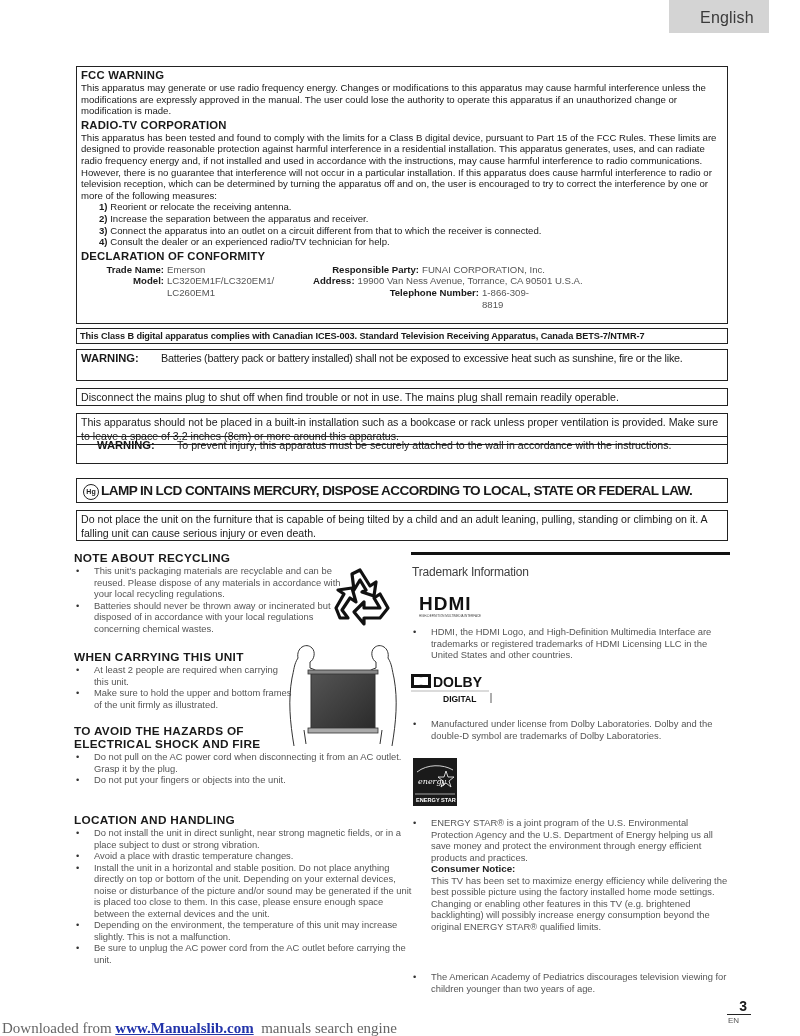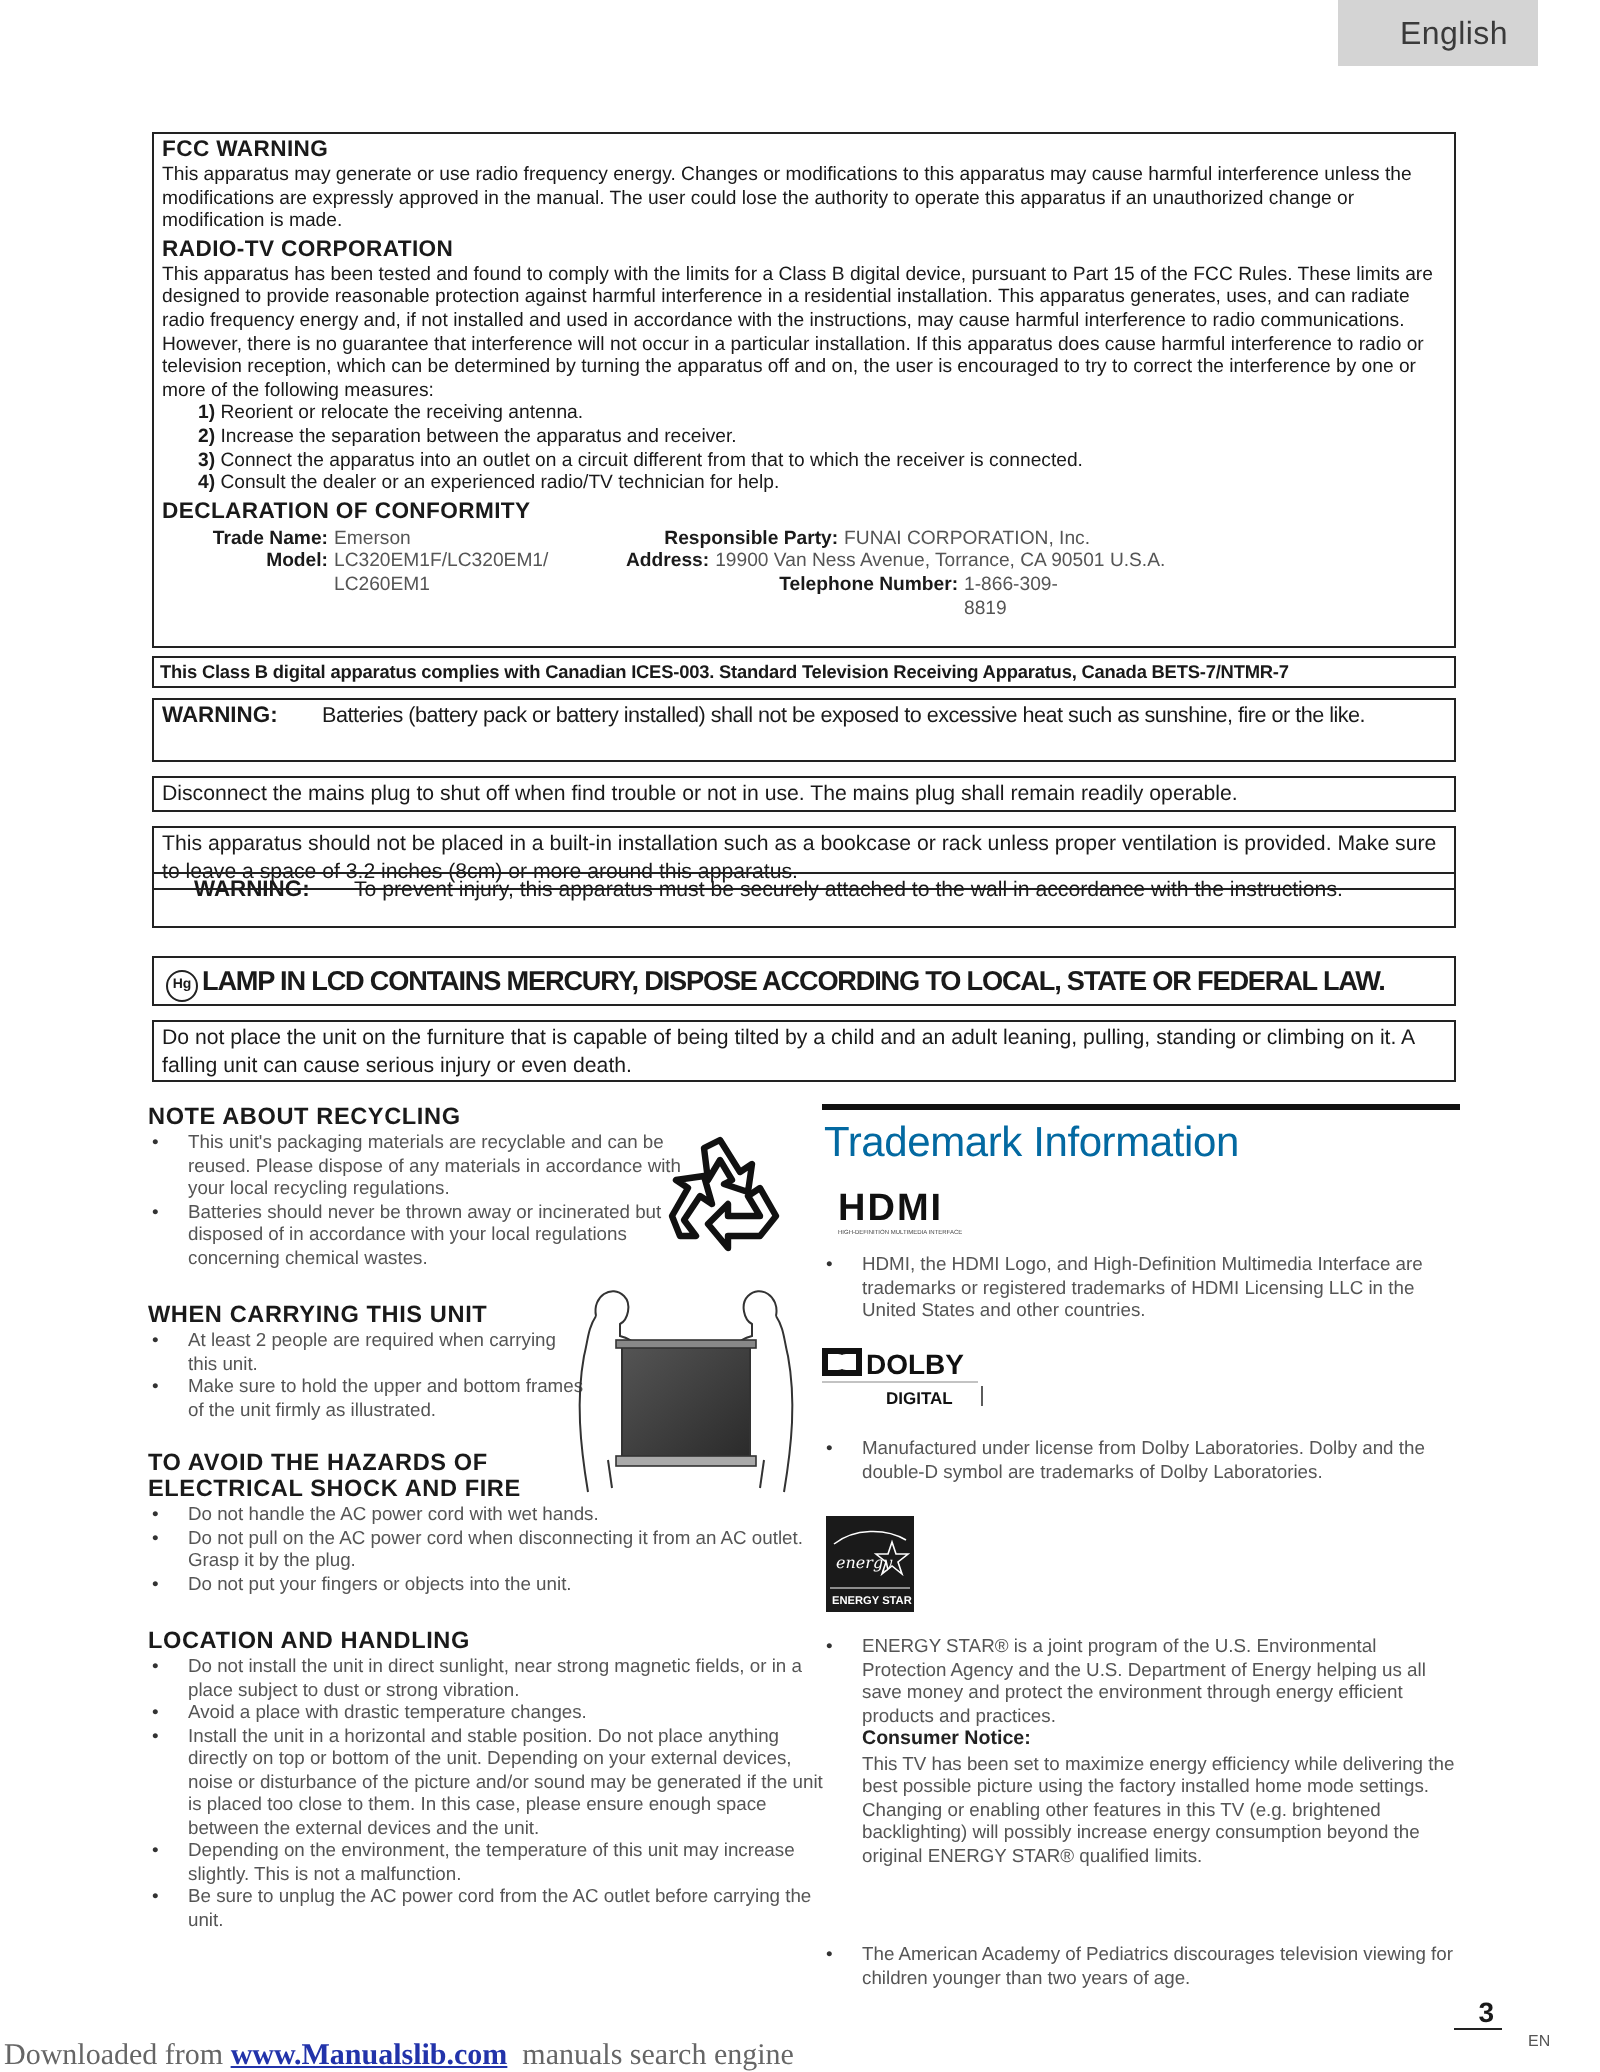--- a/index.html
+++ b/index.html
@@ -48,33 +48,33 @@
 
   .recycle-sec { position: absolute; left: 0; top: 0; width: 270px; }
   .recycle-icon { position: absolute; left: 256px; top: 16px; width: 62px; height: 58px; }
   .carry-sec { position: absolute; left: 0; top: 99px; width: 220px; }
   .carry-illus { position: absolute; left: 210px; top: 88px; width: 118px; height: 108px; }
   .hazard-sec { position: absolute; left: 0; top: 173px; width: 340px; }
   .location-sec { position: absolute; left: 0; top: 262px; width: 340px; }
 
   .right-col { position: absolute; left: 411px; top: 552px; width: 320px; }
   .rule-top { position: absolute; left: 0; top: 0; width: 319px; height: 3px; background: #111; }
-  .tm-title { position: absolute; left: 1px; top: 8px; font-size: 21px; line-height: 24px; color: #0369a1; letter-spacing: -0.2px; }
+  .tm-title { position: absolute; left: 1px; top: 8px; font-size: 12px; line-height: 24px; color: #404040; letter-spacing: -0.2px; }
   .hdmi-logo { position: absolute; left: 8px; top: 42px; width: 90px; height: 24px; }
   .hdmi-text { position: absolute; left: 0; top: 74px; width: 320px; }
   .dolby-logo { position: absolute; left: 0; top: 121px; width: 84px; height: 32px; }
   .dolby-text { position: absolute; left: 0; top: 166px; width: 320px; }
   .estar-logo { position: absolute; left: 2px; top: 206px; width: 44px; height: 48px; background: #1a1a1a; }
   .estar-text { position: absolute; left: 0; top: 265px; width: 320px; }
   .aap-text { position: absolute; left: 0; top: 419px; width: 320px; }
   .consumer-h { color: #222; font-weight: bold; font-size: 9.8px; }
 
   .page-num { position: absolute; left: 727px; top: 998px; width: 20px; font-size: 14px; font-weight: bold; line-height: 16px; text-align: right; }
   .page-rule { position: absolute; left: 727px; top: 1014px; width: 24px; height: 1px; background: #222; }
-  .page-lang { position: absolute; left: 764px; top: 1016px; font-size: 8px; color: #555; }
+  .page-lang { position: absolute; left: 728px; top: 1016px; font-size: 8px; color: #555; }
 
   .footer { position: absolute; left: 2px; top: 1020px; font-family: "Liberation Serif", "DejaVu Serif", serif;
     font-size: 15px; color: #666; white-space: nowrap; }
   .footer a { color: #2233aa; text-decoration: underline; font-weight: bold; }
 </style>
 </head>
 <body>
 
 <div class="lang-tab">English</div>
 
@@ -190,21 +190,20 @@
     </defs>
     <rect x="27" y="32" width="64" height="58" fill="url(#tvg)" stroke="#333" stroke-width="1"></rect>
     <rect x="24" y="30" width="70" height="4" fill="#888" stroke="#333" stroke-width="0.8"></rect>
     <rect x="24" y="88" width="70" height="5" fill="#aaa" stroke="#333" stroke-width="0.8"></rect>
   </svg>
 
   <div class="hazard-sec">
     <div class="sec-h">TO AVOID THE HAZARDS OF</div>
     <div class="sec-h">ELECTRICAL SHOCK AND FIRE</div>
     <ul class="bullets">
-      <li>Do not handle the AC power cord with wet hands.</li>
       <li>Do not pull on the AC power cord when disconnecting it from an AC outlet. Grasp it by the plug.</li>
       <li>Do not put your fingers or objects into the unit.</li>
     </ul>
   </div>
 
   <div class="location-sec">
     <div class="sec-h">LOCATION AND HANDLING</div>
     <ul class="bullets">
       <li>Do not install the unit in direct sunlight, near strong magnetic fields, or in a place subject to dust or strong vibration.</li>
       <li>Avoid a place with drastic temperature changes.</li>

